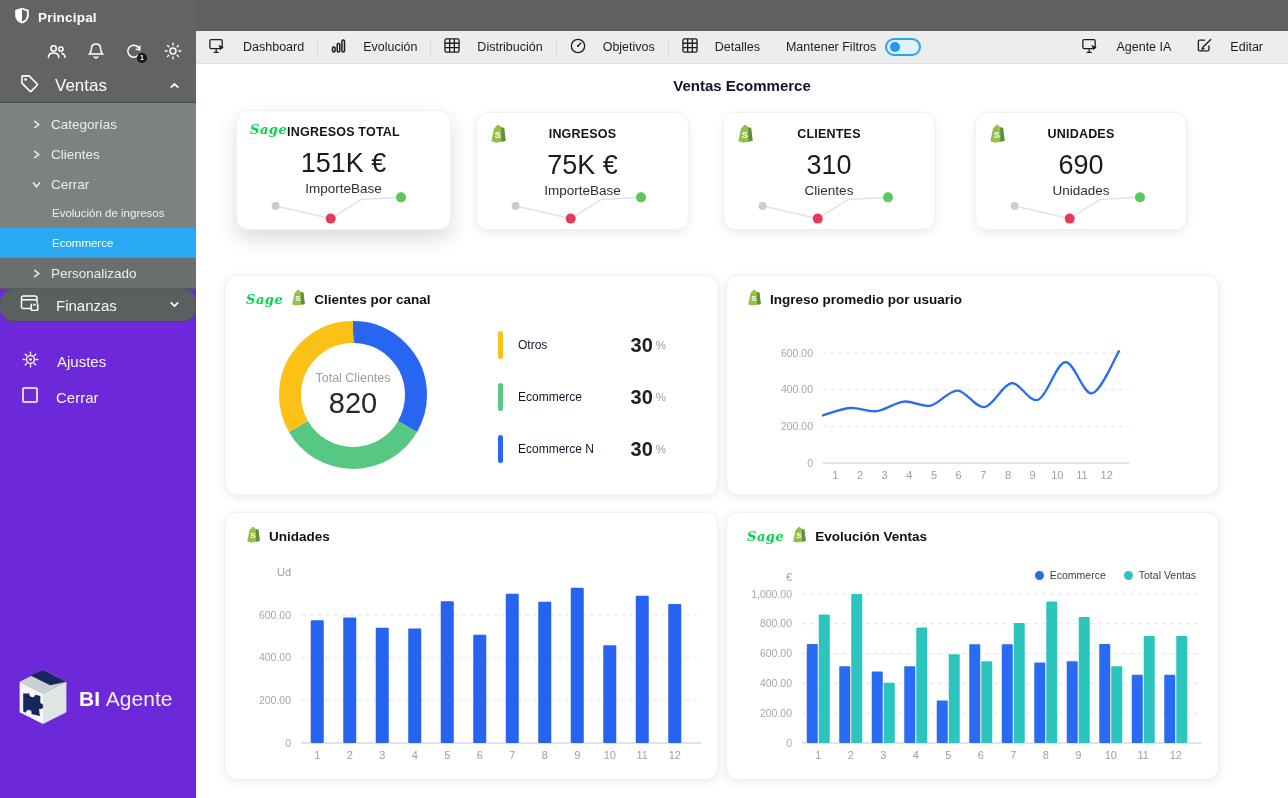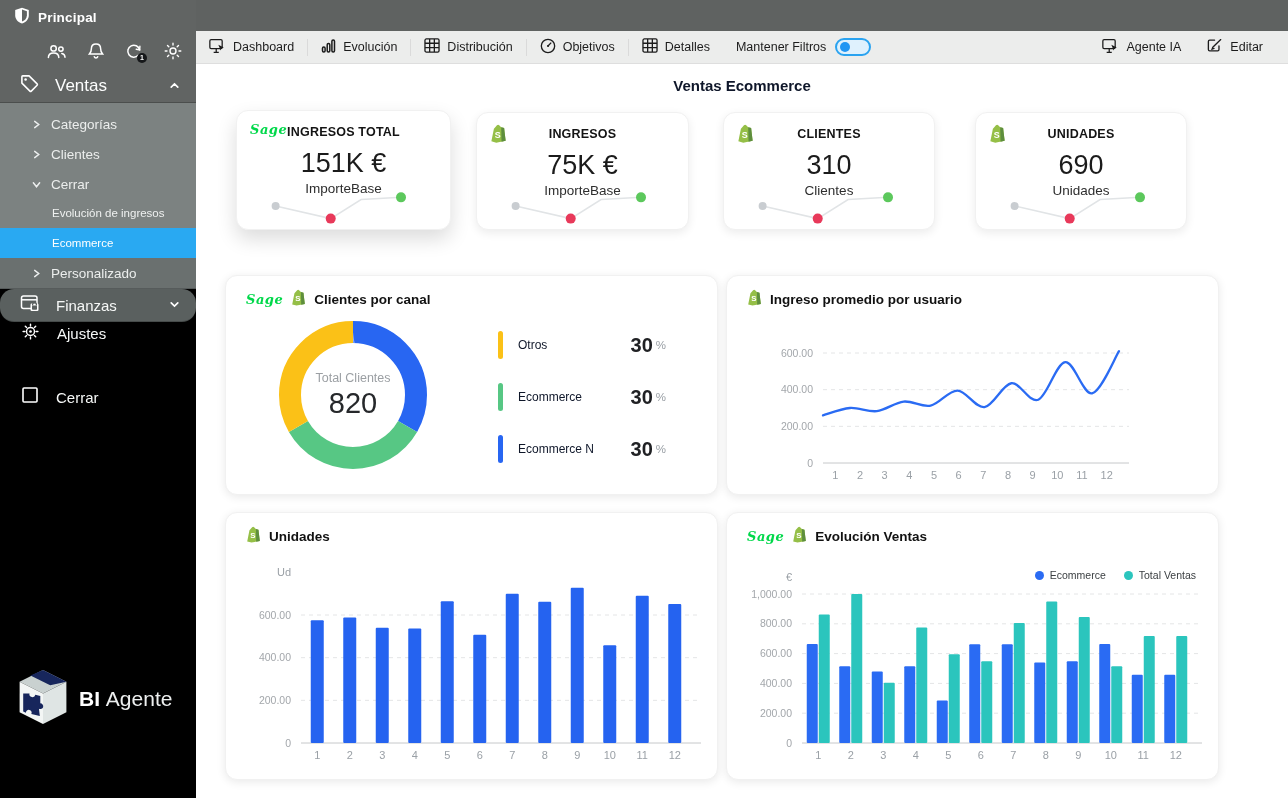--- a/index.html
+++ b/index.html
@@ -4,21 +4,21 @@
 <style>
   * { margin:0; padding:0; box-sizing:border-box; }
   html,body { background:#fff; }
   body { font-family:"Liberation Sans", sans-serif; width:1288px; height:798px; overflow:hidden; }
   .app { position:relative; width:1288px; height:798px; background:#fff; }
 
   
   .topstrip { position:absolute; left:0; top:0; width:1288px; height:31px; background:#5F6261; z-index:3; }
 
   
-  .sidebar { position:absolute; left:0; top:0; width:196px; height:798px; background:#000000; z-index:4; color:#fff; }
+  .sidebar { position:absolute; left:0; top:0; width:196px; height:798px; background:#6d28d9; z-index:4; color:#fff; }
   .sb-head { position:absolute; left:0; top:0; width:100%; height:103px; background:#616463; }
   .sb-brand { position:absolute; left:14px; top:7px; display:flex; align-items:center; gap:8px; }
   .sb-brand span { font-size:13.5px; font-weight:700; letter-spacing:.2px; color:#fff; }
   .sb-icons { position:absolute; left:12px; top:39px; right:14px; height:24px; display:flex; align-items:center; }
   .hamburger { width:28px; display:flex; flex-direction:column; gap:4.5px; cursor:pointer; }
   .hamburger i { display:block; height:2px; background:#fff; border-radius:1px; }
   .sb-icons .grp { margin-left:34px; display:flex; align-items:center; gap:21px; }
   .iconbtn { position:relative; display:inline-flex; cursor:pointer; }
   .badge { position:absolute; right:-4px; bottom:-3px; width:10px; height:10px; background:#16181a; border-radius:50%; color:#fff; font-size:7px; font-weight:700; display:flex; align-items:center; justify-content:center; }
   .sb-ventas { position:absolute; left:0; top:69px; width:100%; height:34px; display:flex; align-items:center; padding:0 16px 0 20px; border-bottom:1px solid rgba(0,0,0,.22); cursor:pointer; }
@@ -35,21 +35,21 @@
   .sb-finanzas .lbl { font-size:15px; margin-left:16px; flex:1; color:#F6F8F7; }
   .sb-row { position:absolute; left:0; width:100%; height:30px; display:flex; align-items:center; padding-left:21px; cursor:pointer; }
   .sb-row .lbl { font-size:15px; margin-left:17px; color:#F6F8F7; }
   .sb-logo { position:absolute; left:16px; top:668px; display:flex; align-items:center; gap:9px; }
   .sb-logo .t { font-size:21px; color:#fff; }
   .sb-logo .t b { font-weight:700; }
   .sb-logo .t span { font-weight:300; color:#EDEFEF; }
 
   
   .toolbar { position:absolute; left:196px; top:31px; width:1092px; height:33px; background:#ECEDEC; border-bottom:1px solid #DEDEDE; display:flex; align-items:center; z-index:2; }
-  .tb-btn { display:flex; align-items:center; gap:7px; padding:0 13px; height:100%; cursor:pointer; font-size:12.5px; color:#1c1c1c; white-space:nowrap; }
+  .tb-btn { display:flex; align-items:center; gap:17px; padding:0 13px; height:100%; cursor:pointer; font-size:12.5px; color:#1c1c1c; white-space:nowrap; }
   .tb-sep { width:1px; height:17px; background:#DADADA; }
   .tb-toggle-wrap { display:flex; align-items:center; gap:9px; padding:0 13px; }
   .tb-toggle-wrap .lbl { font-size:12.5px; color:#1c1c1c; }
   .toggle { position:relative; width:36px; height:18px; border:2px solid #2AA3F0; border-radius:10px; background:#DFF1FD; cursor:pointer; }
   .toggle .knob { position:absolute; left:3px; top:2px; width:10px; height:10px; border-radius:50%; background:#2196F3; }
   .tb-right { margin-left:auto; display:flex; align-items:center; padding-right:12px; }
 
   
   .main { position:absolute; left:196px; top:64px; width:1092px; height:734px; background:#fff; }
   .page-title { position:absolute; left:0; right:0; top:13px; text-align:center; font-size:15px; font-weight:700; color:#0f172a; }
@@ -204,21 +204,21 @@
           </svg>
       </span>
       <span class="lbl">Finanzas</span>
       <span>
         <svg width="11" height="11" viewBox="0 0 10 10" fill="none" stroke="#fff" stroke-width="1.5" stroke-linecap="round">
             <polyline points="2,3.5 5,6.5 8,3.5"></polyline>
           </svg>
       </span>
     </div>
 
-    <div class="sb-row" style="top:318px">
+    <div class="sb-row" style="top:346px">
       <span>
         <svg width="19" height="19" viewBox="0 0 20 20" fill="none" stroke="#fff" stroke-width="1.5" stroke-linecap="round">
             <circle cx="10" cy="10" r="4.2"></circle>
             <path d="M10 2.2 v2 M10 15.8 v2 M2.2 10 h2 M15.8 10 h2 M4.5 4.5 l1.4 1.4 M14.1 14.1 l1.4 1.4 M15.5 4.5 l-1.4 1.4 M5.9 14.1 l-1.4 1.4"></path>
             <circle cx="10" cy="10" r="1.4" fill="#fff" stroke="none"></circle>
           </svg>
       </span>
       <span class="lbl">Ajustes</span>
     </div>
 

